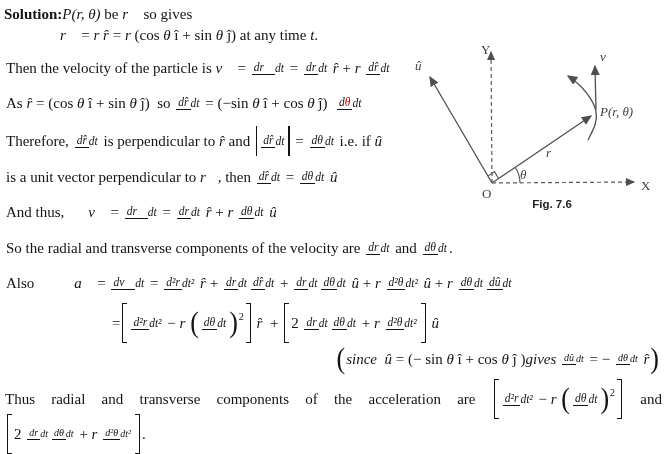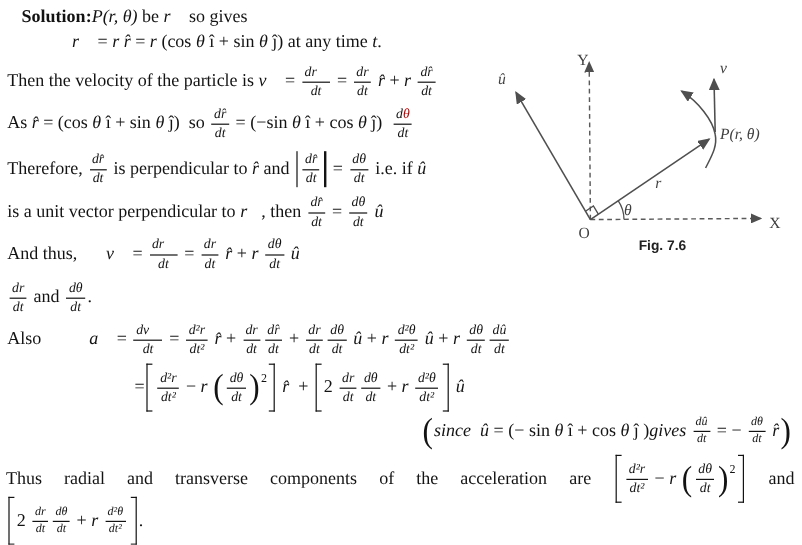--- a/index.html
+++ b/index.html
@@ -7,21 +7,21 @@
     width:668px;height:454px;background:#ffffff;position:relative;overflow:hidden;
     font-family:"Liberation Serif", serif;color:#131313;
   }
   #doc{position:absolute;inset:0;}
   .mline{position:absolute;display:flex;align-items:center;font-size:15px;white-space:pre;}
   .mline.justify{justify-content:space-between;text-align:right;}
   .tx{white-space:pre;}
   .it{font-style:italic;}
   .bd{font-weight:bold;}
   .spacer{display:inline-block;}
-  .fr{display:inline-flex;flex-direction:column;align-items:center;font-style:italic;
+  .fr{display:inline-flex;flex-direction:row;align-items:center;font-style:italic;
       font-size:11.5px;line-height:1.06;margin:0 2px;}
   .fr .num{border-bottom:1px solid #131313;padding:0 2px 1px 2px;}
   .fr .den{padding-top:1px;}
   .fr.sm{font-size:10px;}
   .red{color:#c00000;}
   .grp{display:inline-flex;align-items:center;}
   .bigp{font-size:26px;font-weight:400;line-height:1;display:inline-block;margin:0 1px;
         transform:scaleY(1.12);}
   .sup2{font-size:10px;align-self:flex-start;margin-top:1px;}
   .sqb{display:inline-block;width:4px;height:38px;margin:0 2px;}
@@ -67,26 +67,26 @@
       <text x="72" y="170" class="fig-label roman">O</text>
       <text x="5" y="42" class="fig-label">û</text>
       <text x="190" y="33" class="fig-label">v⃗</text>
       <text x="136" y="129" class="fig-label">r⃗</text>
       <text x="110" y="151" class="fig-label">θ</text>
       <text x="190" y="88" class="fig-label">P(r, θ)</text>
       <text x="142" y="180" text-anchor="middle" class="fig-caption">Fig. 7.6</text>
     </svg>
   </div>
 
-<div class="mline" style="top: 4px; left: 18px; height: 20px;"><span class="tx bd">Solution:</span><span class="tx it">P(r, θ)</span><span class="tx"> be </span><span class="tx it">r⃗</span><span class="tx"> so gives</span></div>
+<div class="mline" style="top: 4px; left: 4px; height: 20px;"><span class="tx bd">Solution:</span><span class="tx it">P(r, θ)</span><span class="tx"> be </span><span class="tx it">r⃗</span><span class="tx"> so gives</span></div>
     <div class="mline" style="top: 25px; left: 60px; height: 20px;"><span class="tx it">r⃗</span><span class="tx"> = </span><span class="tx it">r r̂</span><span class="tx"> = </span><span class="tx it">r</span><span class="tx"> (cos </span><span class="tx it">θ</span><span class="tx"> î + sin </span><span class="tx it">θ</span><span class="tx"> ĵ) at any time </span><span class="tx it">t</span><span class="tx">.</span></div>
     <div class="mline" style="top: 46px; left: 6px; height: 44px;"><span class="tx">Then the velocity of the particle is </span><span class="tx it">v⃗</span><span class="tx"> = </span><span class="fr"><span class="num">dr⃗</span><span class="den">dt</span></span><span class="tx"> = </span><span class="fr"><span class="num">dr</span><span class="den">dt</span></span><span class="tx it"> r̂</span><span class="tx"> + </span><span class="tx it">r </span><span class="fr"><span class="num">dr̂</span><span class="den">dt</span></span></div>
     <div class="mline" style="top: 81px; left: 6px; height: 44px;"><span class="tx">As </span><span class="tx it">r̂</span><span class="tx"> = (cos </span><span class="tx it">θ</span><span class="tx"> î + sin </span><span class="tx it">θ</span><span class="tx"> ĵ)  so </span><span class="fr"><span class="num">dr̂</span><span class="den">dt</span></span><span class="tx"> = (−sin </span><span class="tx it">θ</span><span class="tx"> î + cos </span><span class="tx it">θ</span><span class="tx"> ĵ)  </span><span class="fr"><span class="num">d<span class="red">θ</span></span><span class="den">dt</span></span></div>
     <div class="mline" style="top: 119px; left: 6px; height: 44px;"><span class="tx">Therefore, </span><span class="fr"><span class="num">dr̂</span><span class="den">dt</span></span><span class="tx"> is perpendicular to </span><span class="tx it">r̂</span><span class="tx"> and </span><span class="grp"><span class="bar"></span><span class="fr"><span class="num">dr̂</span><span class="den">dt</span></span><span class="bar"></span></span><span class="tx"> = </span><span class="fr"><span class="num">dθ</span><span class="den">dt</span></span><span class="tx"> i.e. if </span><span class="tx it">û</span></div>
     <div class="mline" style="top: 155px; left: 6px; height: 44px;"><span class="tx">is a unit vector perpendicular to </span><span class="tx it">r⃗</span><span class="tx">, then </span><span class="fr"><span class="num">dr̂</span><span class="den">dt</span></span><span class="tx"> = </span><span class="fr"><span class="num">dθ</span><span class="den">dt</span></span><span class="tx it"> û</span></div>
     <div class="mline" style="top: 190px; left: 6px; height: 44px;"><span class="tx">And thus,</span><span class="spacer" style="width: 24px;"></span><span class="tx it">v⃗</span><span class="tx"> = </span><span class="fr"><span class="num">dr⃗</span><span class="den">dt</span></span><span class="tx"> = </span><span class="fr"><span class="num">dr</span><span class="den">dt</span></span><span class="tx it"> r̂</span><span class="tx"> + </span><span class="tx it">r </span><span class="fr"><span class="num">dθ</span><span class="den">dt</span></span><span class="tx it"> û</span></div>
-    <div class="mline" style="top: 226px; left: 6px; height: 44px;"><span class="fr"><span class="num">dr</span><span class="den">dt</span></span><span class="tx"> and </span><span class="fr"><span class="num">dθ</span><span class="den">dt</span></span><span class="tx">.</span></div>
+    <div class="mline" style="top: 226px; left: 6px; height: 44px;"><span class="tx">So the radial and transverse components of the velocity are </span><span class="fr"><span class="num">dr</span><span class="den">dt</span></span><span class="tx"> and </span><span class="fr"><span class="num">dθ</span><span class="den">dt</span></span><span class="tx">.</span></div>
     <div class="mline" style="top: 261px; left: 6px; height: 44px;"><span class="tx">Also</span><span class="spacer" style="width: 40px;"></span><span class="tx it">a⃗</span><span class="tx"> = </span><span class="fr"><span class="num">dv⃗</span><span class="den">dt</span></span><span class="tx"> = </span><span class="fr"><span class="num">d²r</span><span class="den">dt²</span></span><span class="tx it"> r̂</span><span class="tx"> + </span><span class="fr"><span class="num">dr</span><span class="den">dt</span></span><span class="fr"><span class="num">dr̂</span><span class="den">dt</span></span><span class="tx"> + </span><span class="fr"><span class="num">dr</span><span class="den">dt</span></span><span class="fr"><span class="num">dθ</span><span class="den">dt</span></span><span class="tx it"> û</span><span class="tx"> + </span><span class="tx it">r </span><span class="fr"><span class="num">d²θ</span><span class="den">dt²</span></span><span class="tx it"> û</span><span class="tx"> + </span><span class="tx it">r </span><span class="fr"><span class="num">dθ</span><span class="den">dt</span></span><span class="fr"><span class="num">dû</span><span class="den">dt</span></span></div>
     <div class="mline" style="top: 301px; left: 112px; height: 44px;"><span class="tx">=</span><span class="sqb l"></span><span class="fr"><span class="num">d²r</span><span class="den">dt²</span></span><span class="tx"> − </span><span class="tx it">r </span><span class="grp"><span class="bigp">(</span><span class="fr"><span class="num">dθ</span><span class="den">dt</span></span><span class="bigp">)</span><span class="sup2">2</span></span><span class="sqb r"></span><span class="tx it"> r̂</span><span class="tx">  + </span><span class="sqb l"></span><span class="tx">2 </span><span class="fr"><span class="num">dr</span><span class="den">dt</span></span><span class="fr"><span class="num">dθ</span><span class="den">dt</span></span><span class="tx"> + </span><span class="tx it">r </span><span class="fr"><span class="num">d²θ</span><span class="den">dt²</span></span><span class="sqb r"></span><span class="tx it"> û</span></div>
     <div class="mline" style="top: 339px; right: 8px; height: 40px;"><span class="bigp">(</span><span class="tx it">since</span><span class="tx">  </span><span class="tx it">û</span><span class="tx"> = (− sin </span><span class="tx it">θ</span><span class="tx"> î + cos </span><span class="tx it">θ</span><span class="tx"> ĵ )</span><span class="tx it">gives</span><span class="tx"> </span><span class="fr sm"><span class="num">dû</span><span class="den">dt</span></span><span class="tx"> = − </span><span class="fr sm"><span class="num">dθ</span><span class="den">dt</span></span><span class="tx it"> r̂</span><span class="bigp">)</span></div>
     <div class="mline justify" style="top: 377px; left: 5px; width: 657px; height: 44px;"><span class="tx">Thus</span><span class="tx">radial</span><span class="tx">and</span><span class="tx">transverse</span><span class="tx">components</span><span class="tx">of</span><span class="tx">the</span><span class="tx">acceleration</span><span class="tx">are</span><span class="grp"><span class="sqb l"></span><span class="fr"><span class="num">d²r</span><span class="den">dt²</span></span><span class="tx"> − </span><span class="tx it">r </span><span class="grp"><span class="bigp">(</span><span class="fr"><span class="num">dθ</span><span class="den">dt</span></span><span class="bigp">)</span><span class="sup2">2</span></span><span class="sqb r"></span></span><span class="tx">and</span></div>
     <div class="mline" style="top: 414px; left: 5px; height: 40px;"><span class="sqb l"></span><span class="tx">2 </span><span class="fr sm"><span class="num">dr</span><span class="den">dt</span></span><span class="fr sm"><span class="num">dθ</span><span class="den">dt</span></span><span class="tx"> + </span><span class="tx it">r </span><span class="fr sm"><span class="num">d²θ</span><span class="den">dt²</span></span><span class="sqb r"></span><span class="tx">.</span></div>
   </div>
 
 </body></html>

